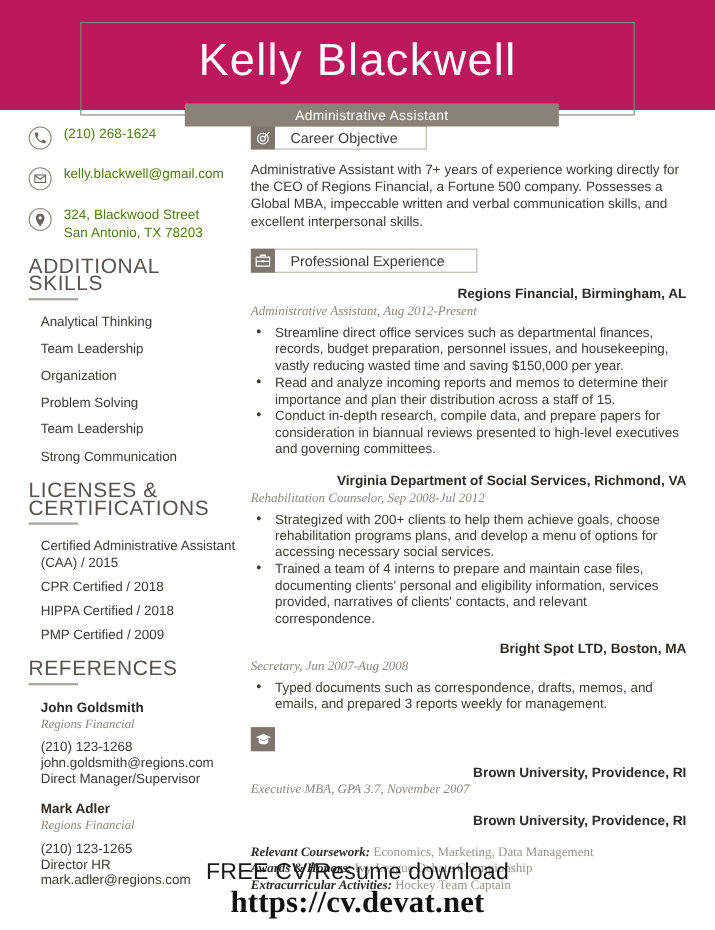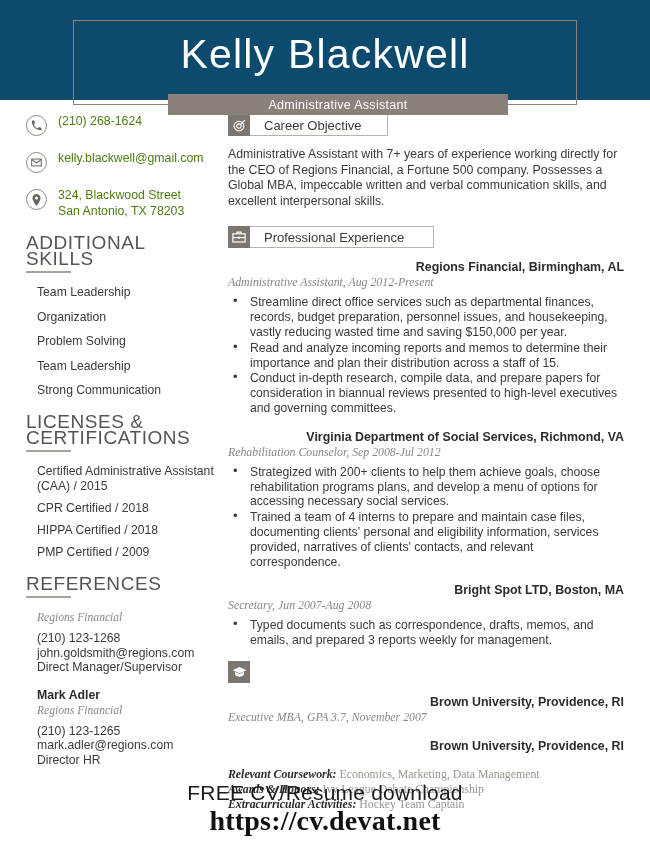--- a/index.html
+++ b/index.html
@@ -14,21 +14,21 @@
     color: #3a3a3a;
     position: relative;
     overflow: hidden;
   }
 
   
   .header {
     position: relative;
     width: 650px;
     height: 100px;
-    background: #0c4a6e;
+    background: #be185d;
     box-sizing: border-box;
   }
   .header-box {
     position: absolute;
     left: 73px;
     top: 20px;
     width: 504px;
     height: 85px;
     border: 1px solid #8b837a;
     box-sizing: border-box;
@@ -312,52 +312,54 @@
       </span>
       <span class="contact-text">
         <span>324, Blackwood Street</span><br>
         <span>San Antonio, TX 78203</span>
       </span>
     </div>
 
     <div class="side-heading">ADDITIONAL SKILLS</div>
     <div class="side-rule"></div>
     <ul class="side-list">
+      <li>Analytical Thinking</li>
       <li>Team Leadership</li>
       <li>Organization</li>
       <li>Problem Solving</li>
       <li>Team Leadership</li>
       <li>Strong Communication</li>
     </ul>
 
     <div class="side-heading">LICENSES &amp; CERTIFICATIONS</div>
     <div class="side-rule"></div>
     <ul class="side-list cert-list">
       <li>Certified Administrative Assistant (CAA) / 2015</li>
       <li>CPR Certified / 2018</li>
       <li>HIPPA Certified / 2018</li>
       <li>PMP Certified / 2009</li>
     </ul>
 
     <div class="side-heading">REFERENCES</div>
     <div class="side-rule"></div>
 
     <div class="ref-block">
+      <div class="ref-name">John Goldsmith</div>
       <div class="ref-company">Regions Financial</div>
       <div class="ref-line">(210) 123-1268</div>
       <div class="ref-line">john.goldsmith@regions.com</div>
       <div class="ref-line">Direct Manager/Supervisor</div>
     </div>
 
     <div class="ref-block">
       <div class="ref-name">Mark Adler</div>
       <div class="ref-company">Regions Financial</div>
       <div class="ref-line">(210) 123-1265</div>
+      <div class="ref-line">Director HR</div>
       <div class="ref-line">mark.adler@regions.com</div>
-      <div class="ref-line">Director HR</div>
     </div>
   </div>
 
   <div class="main">
 
     <div class="sec-header">
       <span class="sec-icon">
         <svg width="13" height="13" viewBox="0 0 24 24" fill="none" stroke="#ffffff" stroke-width="2">
           <circle cx="11" cy="13" r="9"></circle>
           <circle cx="11" cy="13" r="4"></circle>

